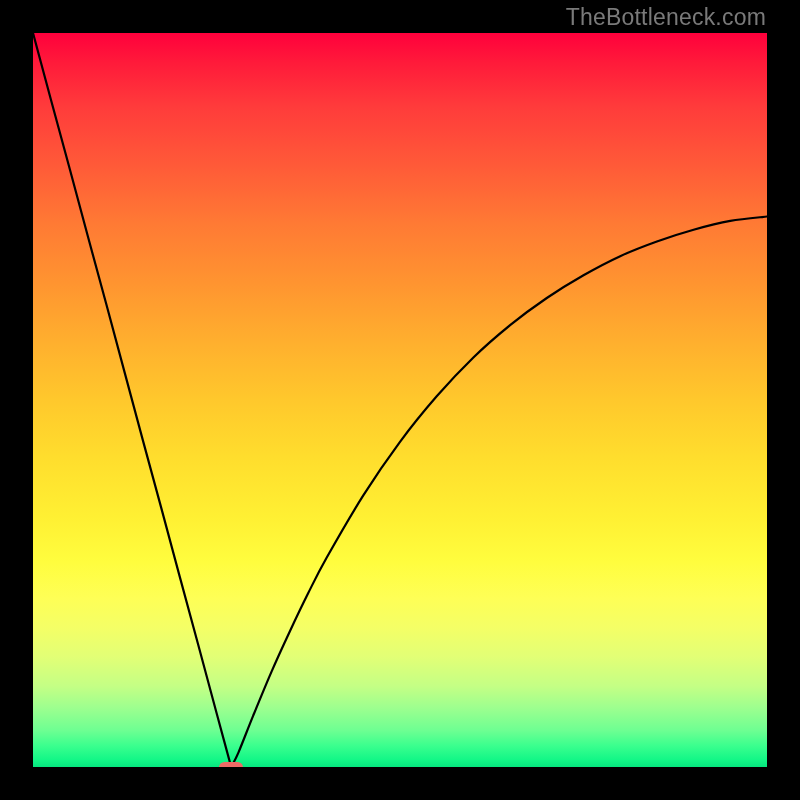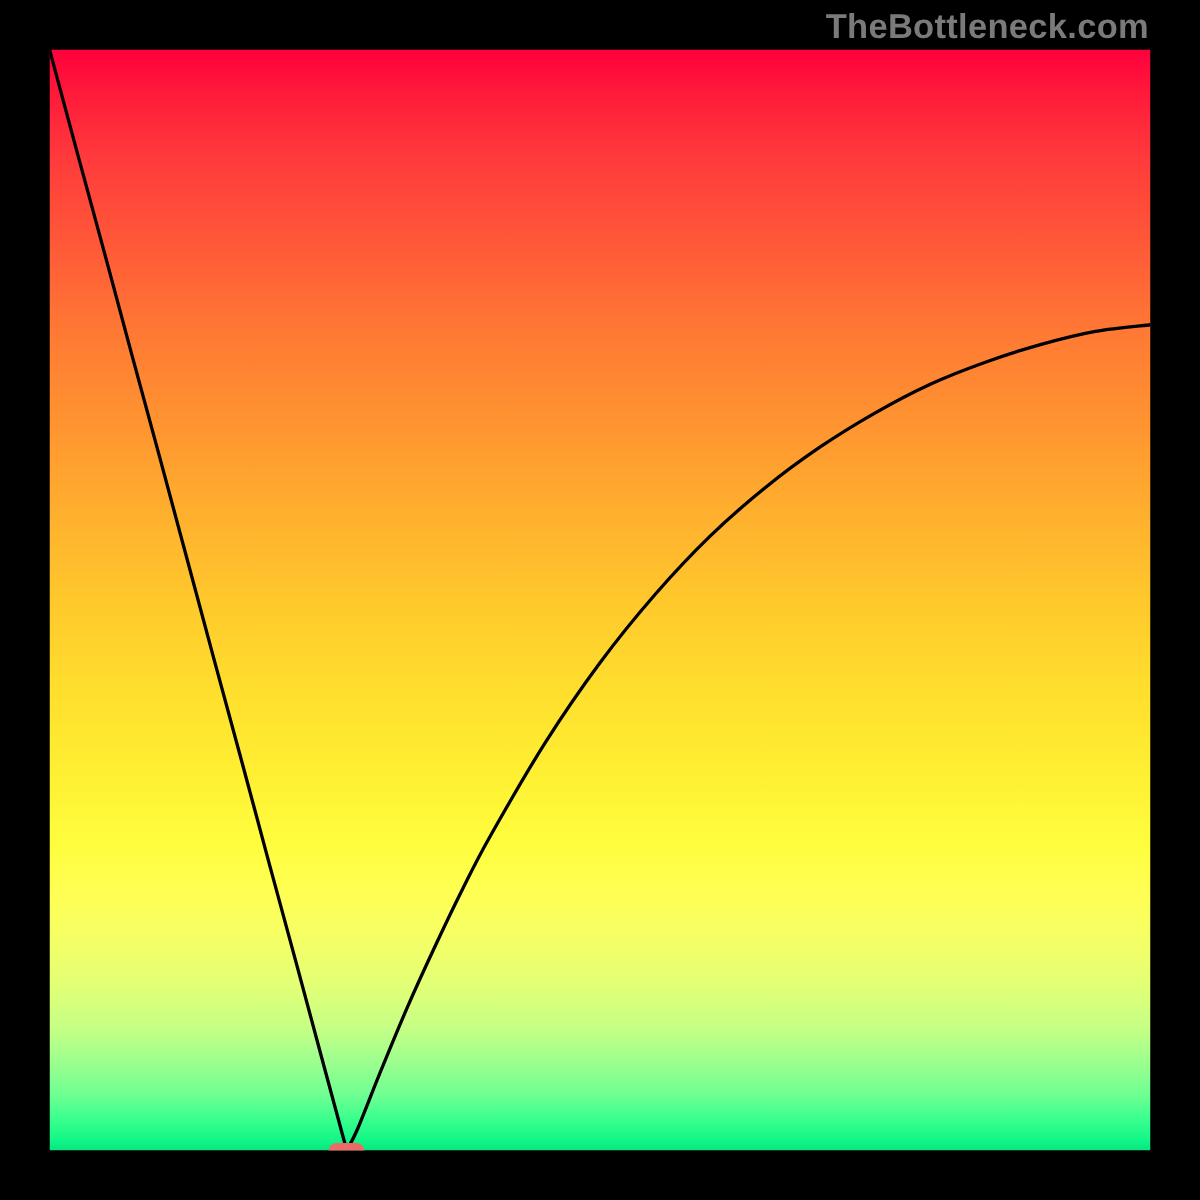--- a/index.html
+++ b/index.html
@@ -56,21 +56,21 @@
       #13f787 99%,
       #06e67f 100%
     );
   }
   .watermark {
     position: absolute;
     top: 4px;
     right: 34px;
     color: #7a7a7a;
     font-size: 23px;
-    font-weight: 700;
+    font-weight: 400;
     letter-spacing: 0.2px;
     margin-left: 36px;
   }
   svg.curve {
     position: absolute;
     left: 0;
     top: 0;
     width: 100%;
     height: 100%;
     overflow: visible;

